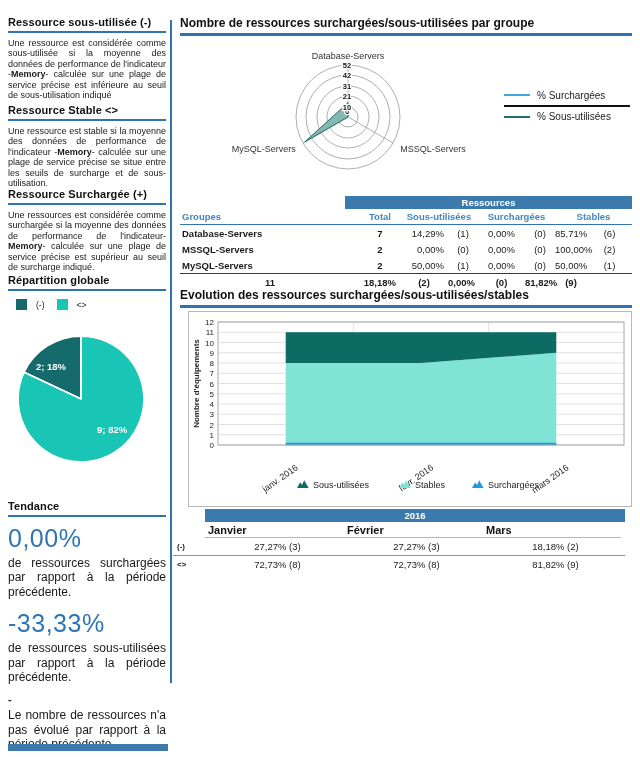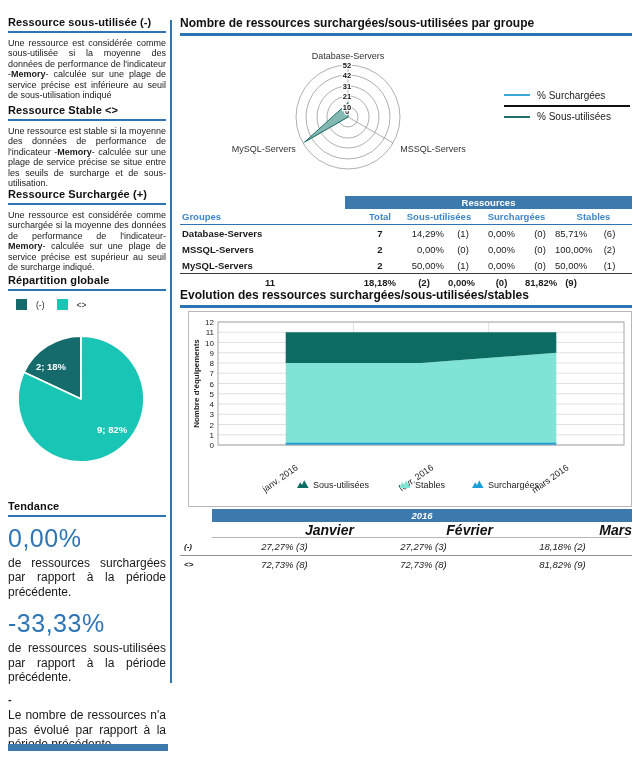--- a/index.html
+++ b/index.html
@@ -43,25 +43,25 @@
   .mt-row .c1{text-align:center;font-weight:700;}
   .mt-row .c2{text-align:right;padding-right:4px;}
   .mt-row .c4{text-align:right;padding-right:10px;}
   .mt-row .c6{text-align:right;padding-right:2px;}
   .mt-row .c3,.mt-row .c5,.mt-row .c7{text-align:center;}
   .mt-foot{border-top:1.6px solid #3a3a3a;height:17px;}
   .mt-foot div{font-weight:700 !important;}
   
   .chart-box{left:188px;top:311px;width:442px;height:194px;border:1px solid #b8b8b8;}
   
-  .ytable{left:180px;top:509px;width:452px;font-style:italic;}
+  .ytable{left:173px;top:509px;width:452px;}
   .yt-band{margin-left:32px;width:420px;height:13px;background:#3c79ad;color:#fff;
            font-size:9.5px;font-weight:700;text-align:center;line-height:13px;}
   .yt-head{display:grid;grid-template-columns:35px 139px 139px 139px;height:15px;align-items:center;}
-  .yt-head div{font-size:14px;font-weight:700;text-align:right;color:#111;}
+  .yt-head div{font-size:11px;font-weight:700;text-align:left;color:#111;}
   .yt-underline{margin-left:32px;width:416px;height:1px;background:#b5b5b5;}
   .yt-row{display:grid;grid-template-columns:35px 139px 139px 139px;height:17px;align-items:center;}
   .yt-row .stub{font-size:8px;font-weight:700;padding-left:4px;}
   .yt-row .val{font-size:9.5px;text-align:center;}
   .yt-row2{border-top:1.5px solid #8f8f8f;}
   .footer-bar{left:8px;top:744px;width:160px;height:7px;background:#3c79ad;}
   
   text{font-family:"Liberation Sans","DejaVu Sans",sans-serif;}
   .pie-label{font-size:9.5px;font-weight:700;fill:#fff;text-anchor:middle;}
   .radar-tick{font-size:7.5px;font-weight:700;fill:#111;paint-order:stroke;stroke:#fff;stroke-width:2.5px;text-anchor:middle;}
@@ -84,21 +84,21 @@
     <p class="side-p"><span>Une ressource est considérée comme sous-utilisée si la moyenne des données de performance de l'indicateur -</span><b>Memory</b><span>- calculée sur une plage de service précise est inférieure au seuil de sous-utilisation indiqué</span></p>
   </div>
   <div class="abs side-block" style="top:104px;">
     <div class="side-h">Ressource Stable &lt;&gt;</div>
     <div class="rule"></div>
     <p class="side-p"><span>Une ressource est stable si la moyenne des données de performance de l'indicateur -</span><b>Memory</b><span>- calculée sur une plage de service précise se situe entre les seuils de surcharge et de sous-utilisation.</span></p>
   </div>
   <div class="abs side-block" style="top:188px;">
     <div class="side-h">Ressource Surchargée (+)</div>
     <div class="rule"></div>
-    <p class="side-p"><span>Une ressource est considérée comme surchargée si la moyenne des données de performance de l'indicateur-</span><b>Memory</b><span>- calculée sur une plage de service précise est supérieur au seuil de surcharge indiqué.</span></p>
+    <p class="side-p"><span>Une ressources est considérée comme surchargée si la moyenne des données de performance de l'indicateur-</span><b>Memory</b><span>- calculée sur une plage de service précise est supérieur au seuil de surcharge indiqué.</span></p>
   </div>
 
   <div class="abs side-block" style="top:274px;">
     <div class="side-h">Répartition globale</div>
     <div class="rule"></div>
     <div class="pie-legend">
       <span class="sq" style="background: rgb(21, 106, 107);"></span>
       <span class="lbl">(-)</span>
       <span class="sq" style="background: rgb(25, 197, 180);"></span>
       <span class="lbl">&lt;&gt;</span>

